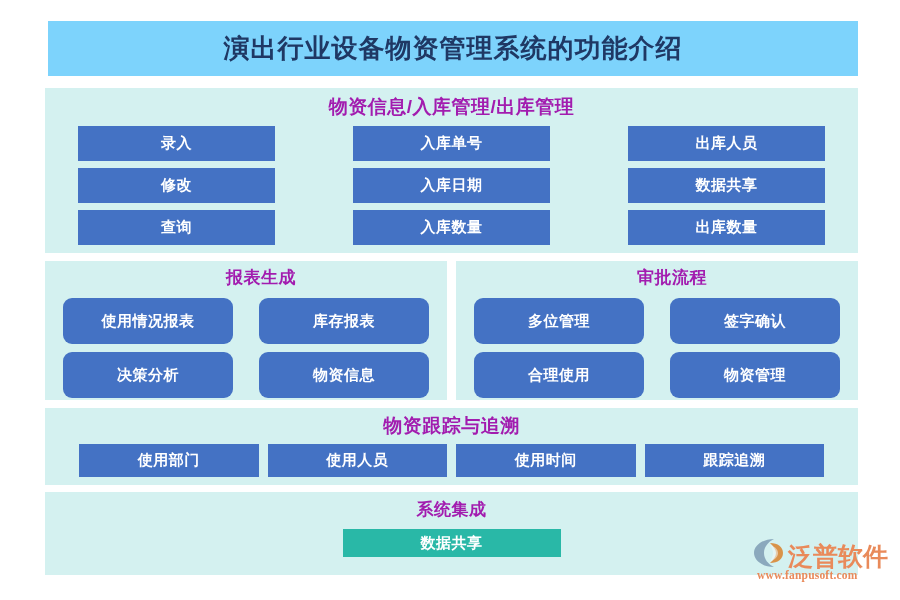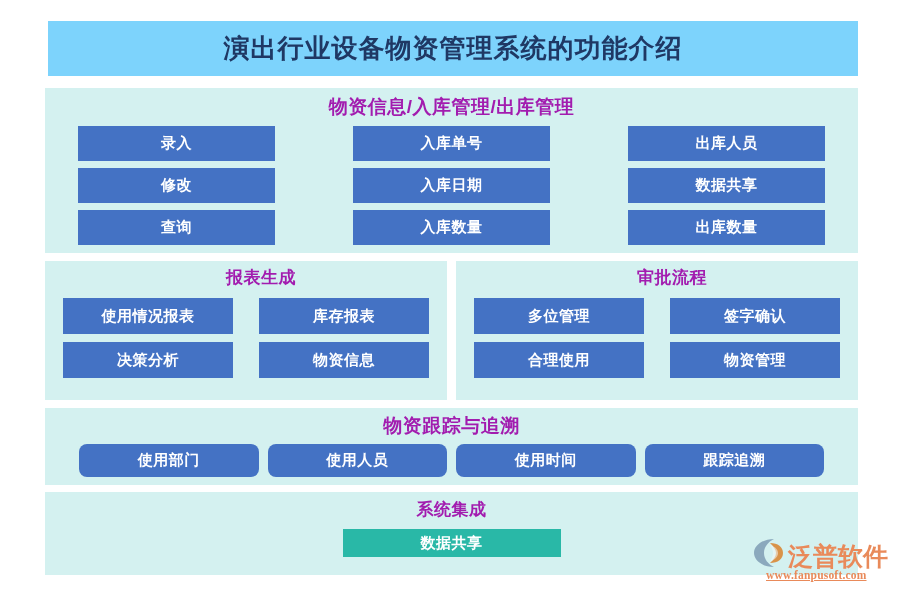--- a/index.html
+++ b/index.html
@@ -117,21 +117,21 @@
   }
   .grid2 {
     position: absolute;
     left: 0; top: 37px;
     width: 100%;
     padding: 0 18px;
     display: grid;
     grid-template-columns: 1fr 1fr;
     gap: 8px 26px;
   }
-  .grid2 .btn { height: 36px; }
+  .grid2 .btn { height: 46px; border-radius: 9px; }
 
   
   #panel-tracking {
     left: 45px;
     top: 408px;
     width: 813px;
     height: 77px;
   }
   #panel-tracking .panel-heading {
     margin-top: 8px;
@@ -141,21 +141,20 @@
     position: absolute;
     left: 0; top: 36px;
     width: 813px;
     padding: 0 34px;
     display: flex;
     gap: 9px;
   }
   .row4 .btn {
     flex: 1;
     height: 33px;
-    border-radius: 8px;
   }
 
   
   #panel-integration {
     left: 45px;
     top: 492px;
     width: 813px;
     height: 83px;
   }
   #panel-integration .panel-heading {
@@ -200,24 +199,23 @@
     letter-spacing: 0px;
     line-height: 1;
     white-space: nowrap;
     font-family: "Liberation Serif", "DejaVu Serif", serif;
   }
   .wm-url {
     font-size: 11.5px;
     font-weight: bold;
     color: #e98a5a;
     letter-spacing: 0.2px;
-    margin-left: 14px;
+    margin-left: 5px;
     font-family: "Liberation Serif", "DejaVu Serif", serif;
     white-space: nowrap;
-    text-decoration: underline;
   }
 </style>
 </head>
 <body>
 
 <div class="canvas">
 
   <div class="title-band">
     <div class="title-text">演出行业设备物资管理系统的功能介绍</div>
   </div>

